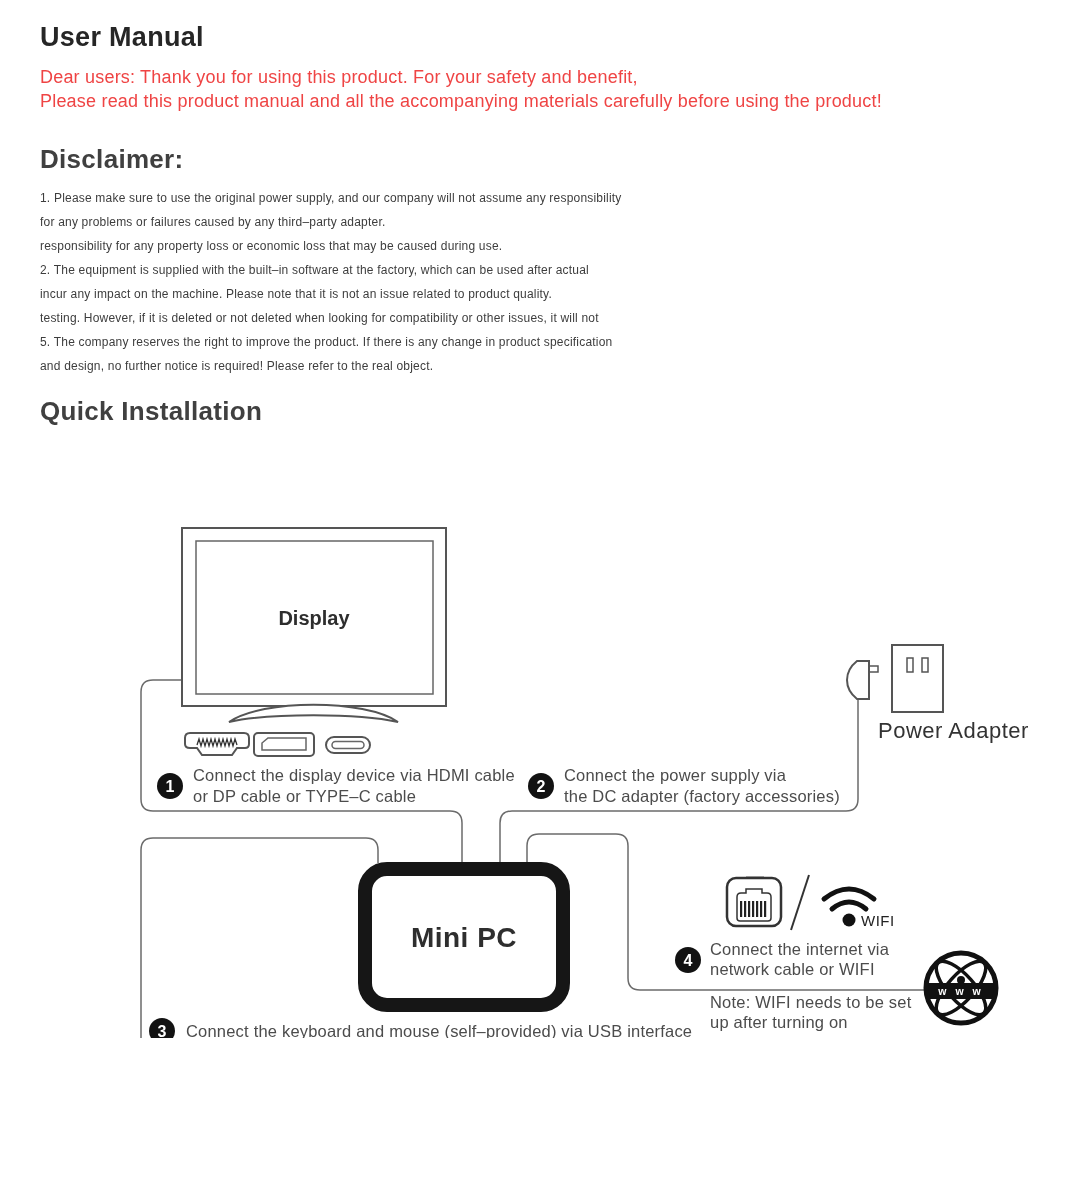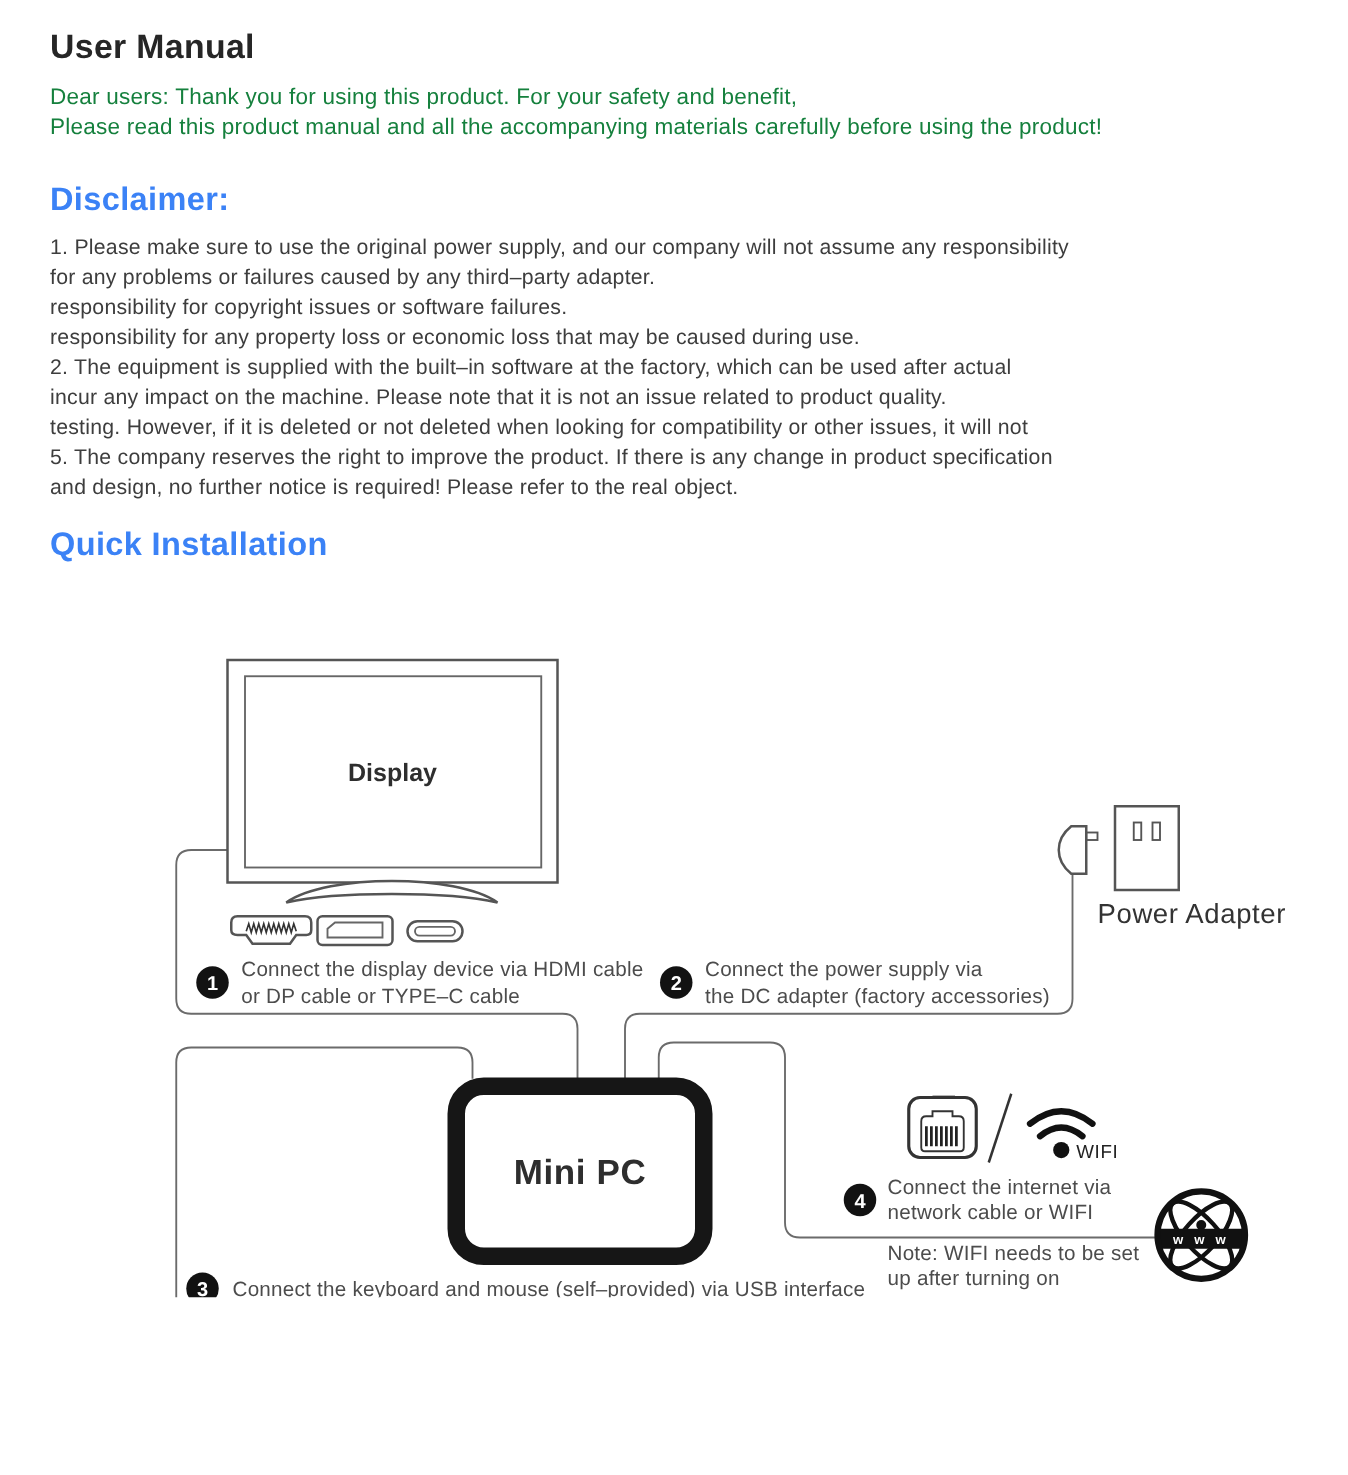--- a/index.html
+++ b/index.html
@@ -1,23 +1,23 @@
 <!DOCTYPE html>
 <html><head>
 <meta charset="utf-8">
 <style>
   html,body{margin:0;padding:0;background:#ffffff;}
   .page{position:relative;width:1078px;height:1038px;background:#fff;overflow:hidden;
         font-family:"Liberation Sans",sans-serif;color:#3d3d3d;}
   .content{position:absolute;left:40px;top:22px;width:1002px;}
   h1.title{font-size:27px;font-weight:700;color:#262626;margin:0 0 12px 0;letter-spacing:.3px;}
-  .intro-line{font-size:18px;line-height:24px;color:#15803d;letter-spacing:.2px;}
-  h2.section{font-size:26px;font-weight:700;color:#3b82f6;margin:31px 0 11px 0;letter-spacing:.3px;}
+  .intro-line{font-size:18px;line-height:24px;color:#ef4444;letter-spacing:.2px;}
+  h2.section{font-size:26px;font-weight:700;color:#404040;margin:31px 0 11px 0;letter-spacing:.3px;}
   h2.quick{margin-top:18px;font-weight:600;}
-  .disc-line{font-size:17px;line-height:24px;color:#3d3d3d;letter-spacing:.2px;}
+  .disc-line{font-size:12px;line-height:24px;color:#3d3d3d;letter-spacing:.2px;}
   svg.diagram{position:absolute;left:0;top:0;width:1078px;height:1180px;}
   .cable{fill:none;stroke:#6b6b6b;stroke-width:1.5;}
   .outline{fill:#ffffff;stroke:#555555;stroke-width:2;}
   .thin{fill:none;stroke:#666666;stroke-width:1.5;}
   .badge{fill:#121212;}
   .badge-num{fill:#ffffff;font-size:16px;font-weight:700;text-anchor:middle;}
   .step-text{fill:#4c4c4c;font-size:16.5px;letter-spacing:.2px;}
   .big-label{fill:#2e2e2e;font-weight:700;text-anchor:middle;}
   .kb-key{fill:#fbfbfb;stroke:#b5b5b5;stroke-width:1;}
 </style>
@@ -27,21 +27,20 @@
 <div class="page">
 
   <div class="content">
     <h1 class="title">User Manual</h1>
     <div class="intro-line">Dear users: Thank you for using this product. For your safety and benefit,</div>
     <div class="intro-line">Please read this product manual and all the accompanying materials carefully before using the product!</div>
 
     <h2 class="section">Disclaimer:</h2>
     <div class="disc-line">1. Please make sure to use the original power supply, and our company will not assume any responsibility</div>
     <div class="disc-line">for any problems or failures caused by any third–party adapter.</div>
-    <div class="disc-line">responsibility for copyright issues or software failures.</div>
     <div class="disc-line">responsibility for any property loss or economic loss that may be caused during use.</div>
     <div class="disc-line">2. The equipment is supplied with the built–in software at the factory, which can be used after actual</div>
     <div class="disc-line">incur any impact on the machine. Please note that it is not an issue related to product quality.</div>
     <div class="disc-line">testing. However, if it is deleted or not deleted when looking for compatibility or other issues, it will not</div>
     <div class="disc-line">5. The company reserves the right to improve the product. If there is any change in product specification</div>
     <div class="disc-line">and design, no further notice is required! Please refer to the real object.</div>
 
     <h2 class="section quick">Quick Installation</h2>
   </div>
 

